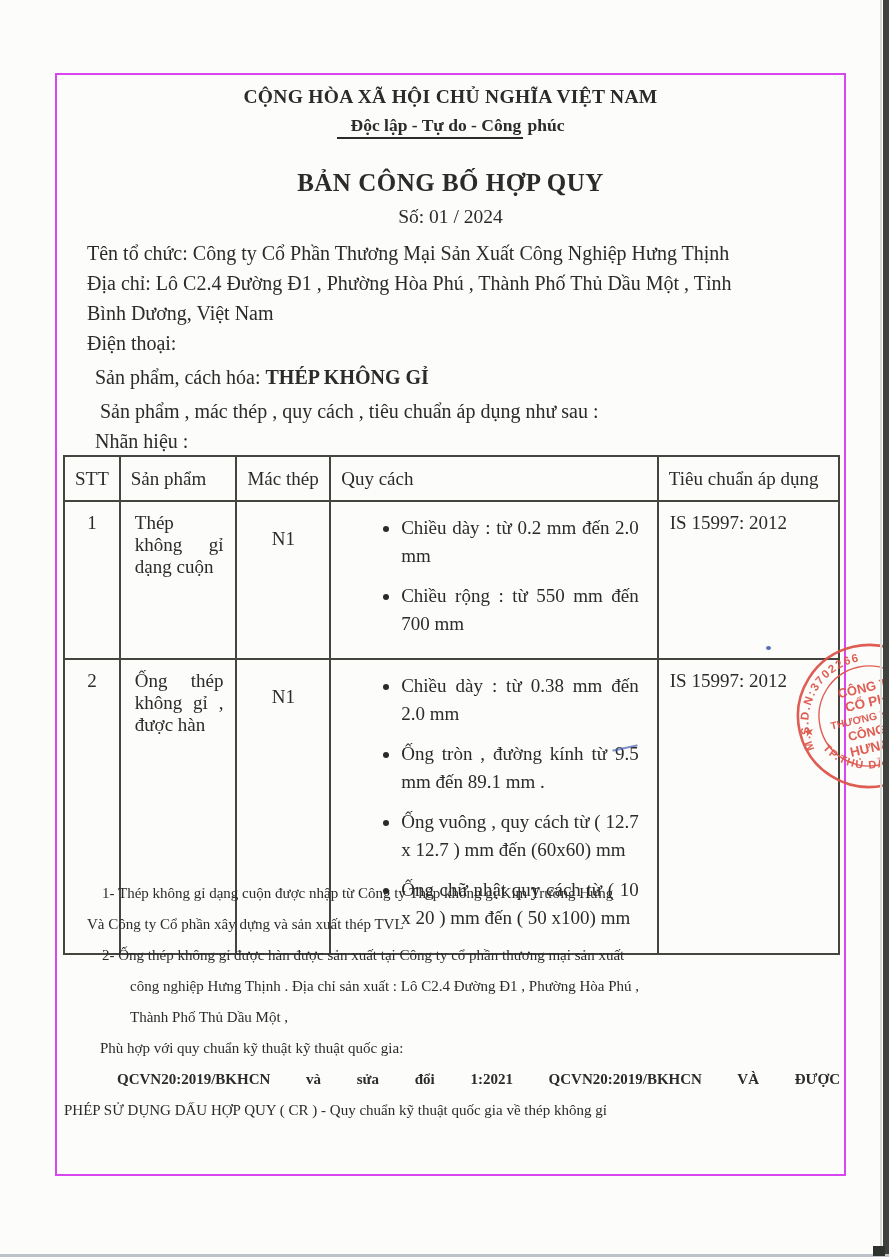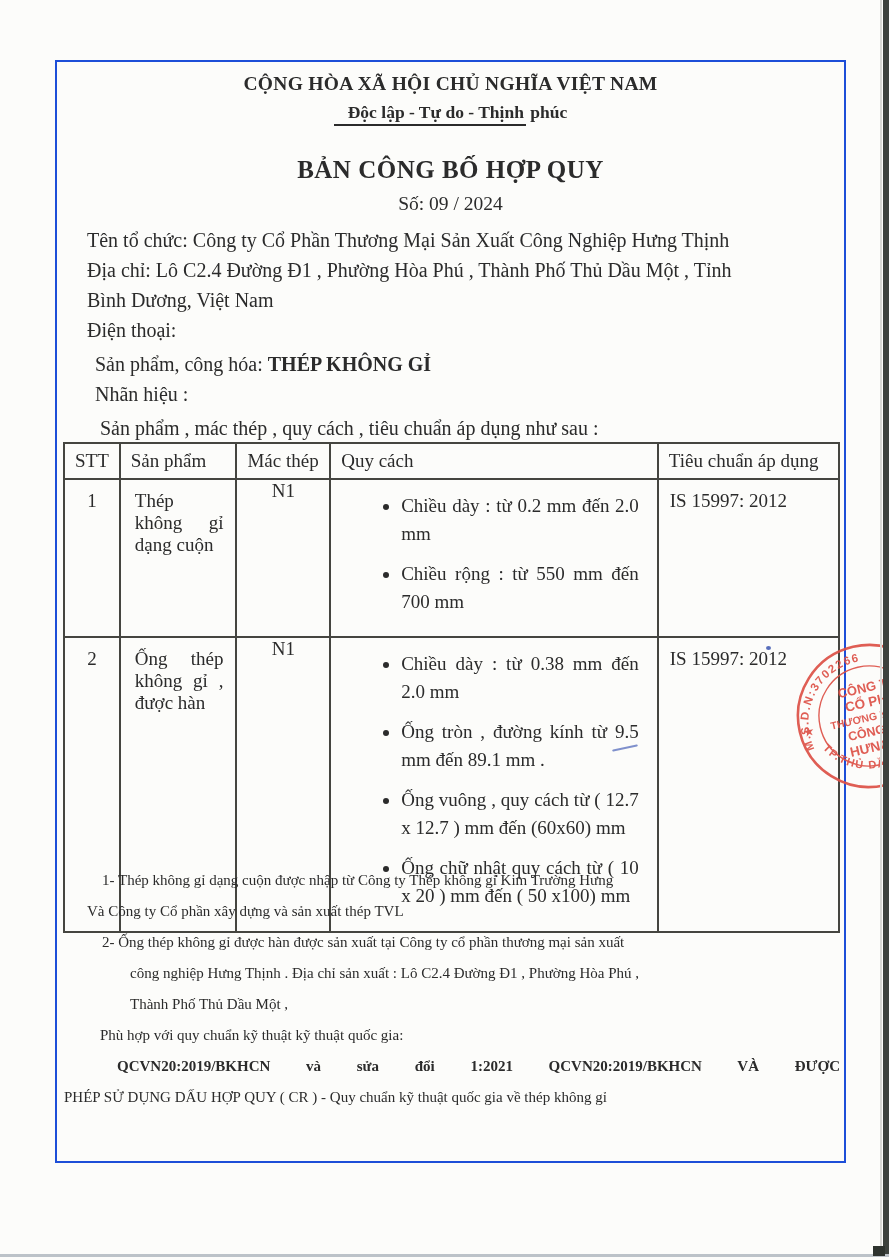--- a/index.html
+++ b/index.html
@@ -10,22 +10,22 @@
     overflow:hidden;
     font-family:"Liberation Serif","DejaVu Serif",serif;
     color:#2b2b2b;
   }
   .scan-band-right { position:absolute; right:0; top:0; width:6px; height:1256px; background:#3d423d; }
   .scan-band-right-light { position:absolute; right:7px; top:0; width:2px; height:1256px; background:#d8d8d4; }
   .scan-band-bottom { position:absolute; left:0; bottom:3px; width:100%; height:3px; background:#bcc2c8; }
   .scan-corner { position:absolute; right:4px; bottom:4px; width:12px; height:10px; background:#2e332e; }
 
   .frame {
-    position:absolute; left:55px; top:60px; width:791px; height:1103px;
-    border:2px solid #1d4ed8; background:transparent;
+    position:absolute; left:55px; top:73px; width:791px; height:1103px;
+    border:2px solid #d946ef; background:transparent;
   }
 
   .doc-header { position:absolute; top:11px; left:0; width:100%; text-align:center; }
   .national-title { font-weight:bold; font-size:19.5px; letter-spacing:.3px; }
   .motto { margin-top:7px; font-weight:bold; font-size:17.5px; }
   .motto .u { border-bottom:2.5px solid #2b2b2b; padding:0 2px 2px 14px; }
   .doc-title { margin-top:33px; font-weight:bold; font-size:25px; letter-spacing:.5px; }
   .doc-number { margin-top:9px; font-size:19.5px; }
 
   .info { position:absolute; top:163px; left:30px; width:753px; font-size:20px; }
@@ -33,32 +33,32 @@
   .ind8 { margin-left:8px; }
   .ind13 { margin-left:13px; }
   .gap-top { margin-top:4px; }
 
   table.spec {
     position:absolute; top:380px; left:6px; width:777px;
     border-collapse:collapse; font-size:19px;
   }
   table.spec th, table.spec td { border:2px solid #454540; vertical-align:top; }
   table.spec th {
-    font-weight:normal; height:36px; vertical-align:middle;
+    font-weight:normal; height:45px; vertical-align:middle;
     text-align:left; padding:2px 10px;
   }
   th.c-stt, td.c-stt { width:55px; text-align:center; }
   th.c-sp,  td.c-sp  { width:117px; }
   th.c-mt,  td.c-mt  { width:94px; text-align:center; }
   th.c-qc,  td.c-qc  { width:329px; }
   th.c-tc,  td.c-tc  { width:182px; }
   td { padding:8px 10px; }
   td.c-stt { padding-top:10px; }
   td.c-sp  { padding:10px 12px 8px 14px; text-align:justify; }
-  td.c-mt  { padding-top:0;margin-top:44px; }
+  td.c-mt  { padding-top:26px;margin-top:44px; }
   td.c-tc  { padding:10px 6px 8px 11px; }
   .row1 td { height:91px; }
   .row2 td { height:243px; }
   ul.qc { list-style:disc; margin:4px 0 0; padding:0 8px 0 60px; }
   ul.qc li { margin-bottom:13px; text-align:justify; line-height:1.45; }
 
   .notes { position:absolute; top:803px; left:30px; width:753px; font-size:15px; }
   .notes .nline { line-height:31px; }
   .n-ind15 { margin-left:15px; }
   .n-ind43 { margin-left:43px; }
@@ -74,33 +74,33 @@
   .ink-dot { position:absolute; left:766px; top:646px; width:5px; height:4px; background:#3b55b0; border-radius:50%; opacity:.85; }
   .ink-dash { position:absolute; left:612px; top:747px; width:26px; height:2px; background:#4a63b8; transform:rotate(-12deg); opacity:.7; border-radius:2px; }
 </style>
 </head>
 <body>
 
 <div class="frame">
 
   <div class="doc-header">
     <div class="national-title">CỘNG HÒA XÃ HỘI CHỦ NGHĨA VIỆT NAM</div>
-    <div class="motto"><span class="u">Độc lập - Tự do - Thịnh</span><span> phúc</span></div>
+    <div class="motto"><span class="u">Độc lập - Tự do - Công</span><span> phúc</span></div>
     <div class="doc-title">BẢN CÔNG BỐ HỢP QUY</div>
-    <div class="doc-number">Số: 09 / 2024</div>
+    <div class="doc-number">Số: 01 / 2024</div>
   </div>
 
   <div class="info">
     <div class="line">Tên tổ chức: Công ty Cổ Phần Thương Mại Sản Xuất Công Nghiệp Hưng Thịnh</div>
     <div class="line">Địa chỉ: Lô C2.4 Đường Đ1 , Phường Hòa Phú , Thành Phố Thủ Dầu Một , Tỉnh</div>
     <div class="line">Bình Dương, Việt Nam</div>
     <div class="line">Điện thoại:</div>
-    <div class="line ind8 gap-top"><span>Sản phẩm, công hóa: </span><b>THÉP KHÔNG GỈ</b></div>
+    <div class="line ind8 gap-top"><span>Sản phẩm, cách hóa: </span><b>THÉP KHÔNG GỈ</b></div>
+    <div class="line ind13 gap-top">Sản phẩm , mác thép , quy cách , tiêu chuẩn áp dụng như sau :</div>
     <div class="line ind8">Nhãn hiệu :</div>
-    <div class="line ind13 gap-top">Sản phẩm , mác thép , quy cách , tiêu chuẩn áp dụng như sau :</div>
   </div>
 
   <table class="spec">
     <thead>
       <tr>
         <th class="c-stt">STT</th>
         <th class="c-sp">Sản phẩm</th>
         <th class="c-mt">Mác thép</th>
         <th class="c-qc">Quy cách</th>
         <th class="c-tc">Tiêu chuẩn áp dụng</th>

